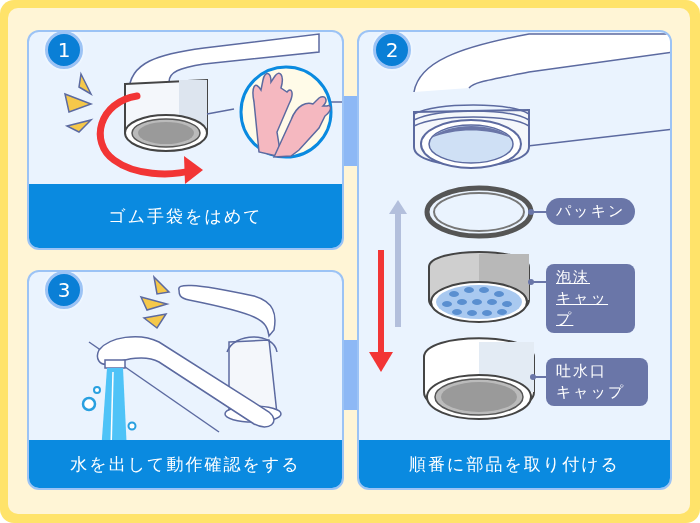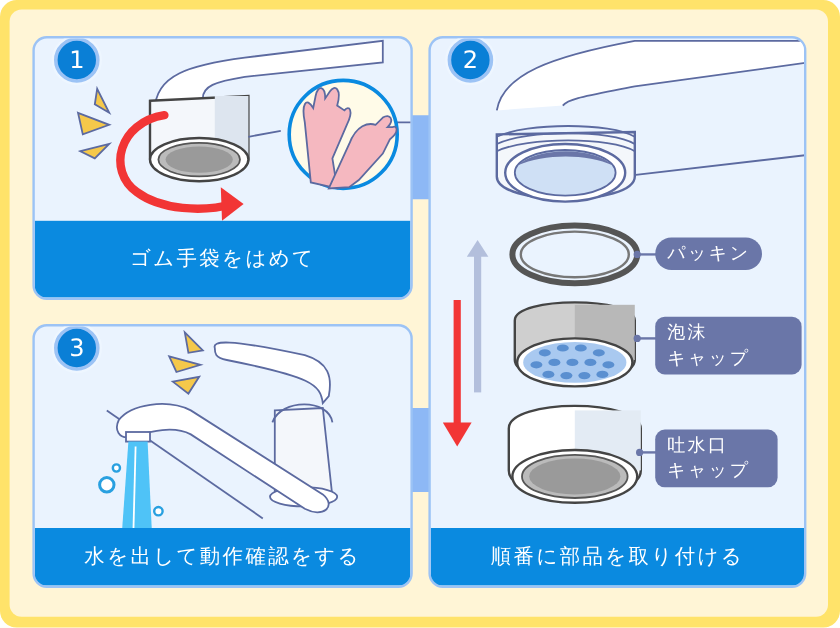--- a/index.html
+++ b/index.html
@@ -147,21 +147,21 @@
       <rect x="36" y="180" width="6" height="115" fill="#b3bfdc"></rect>
       <polygon points="30,182 39,168 48,182" fill="#b3bfdc"></polygon>
       <rect x="19" y="218" width="6" height="108" fill="#f23535"></rect>
       <polygon points="10,320 22,340 34,320" fill="#f23535"></polygon>
     </g>
   </svg>
   <div class="badge" style="left:14px;top:-1px;">2</div>
   <div class="label" style="left:187px;top:166px;border-radius:14px;">
     <span>パッキン</span>
   </div>
-  <div class="label" style="left:187px;top:232px;border-radius:8px;width:122px;">
+  <div class="label" style="left:187px;top:232px;border-radius:8px;width:89px;text-decoration:underline;">
     <div>泡沫</div>
     <div>キャップ</div>
   </div>
   <div class="label" style="left:187px;top:326px;border-radius:8px;width:102px;">
     <div>吐水口</div>
     <div>キャップ</div>
   </div>
   <div class="caption" style="height:48px;">順番に部品を取り付ける</div>
 </div>
 

